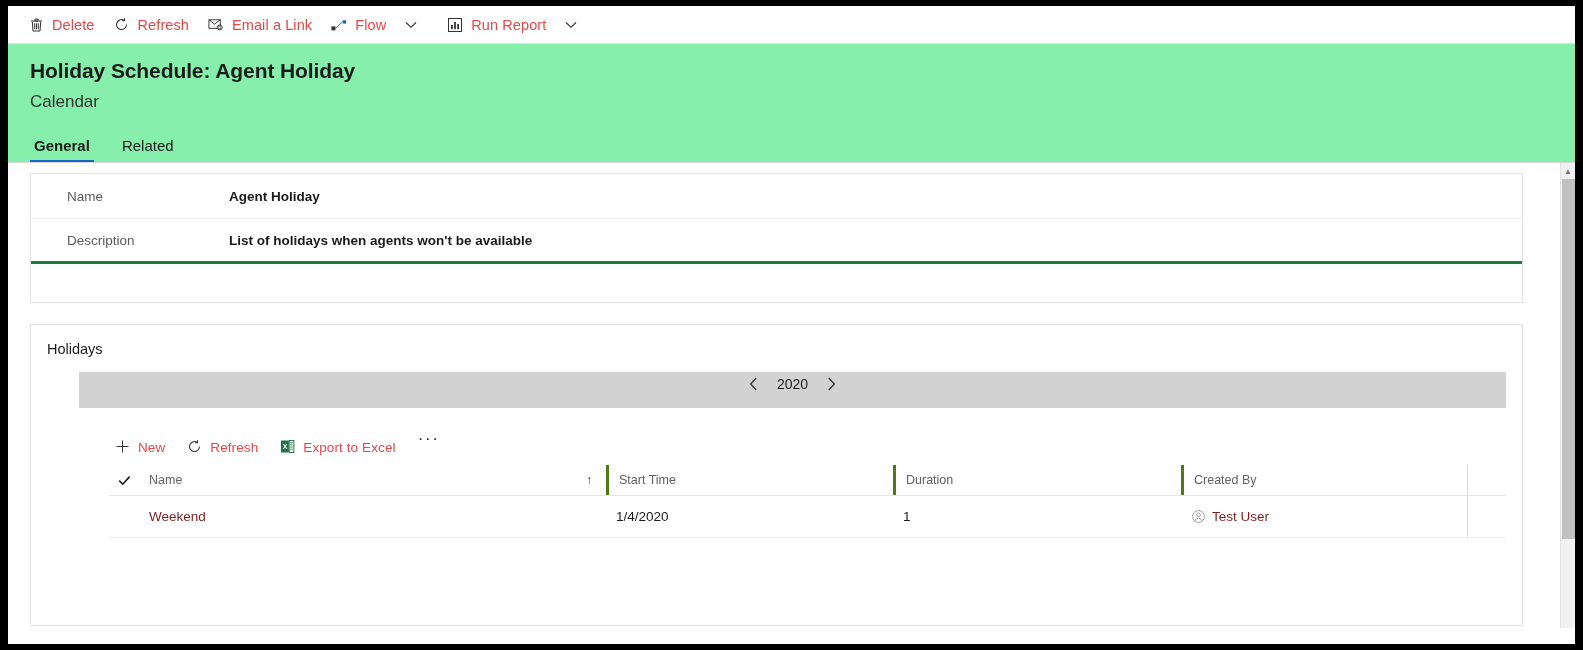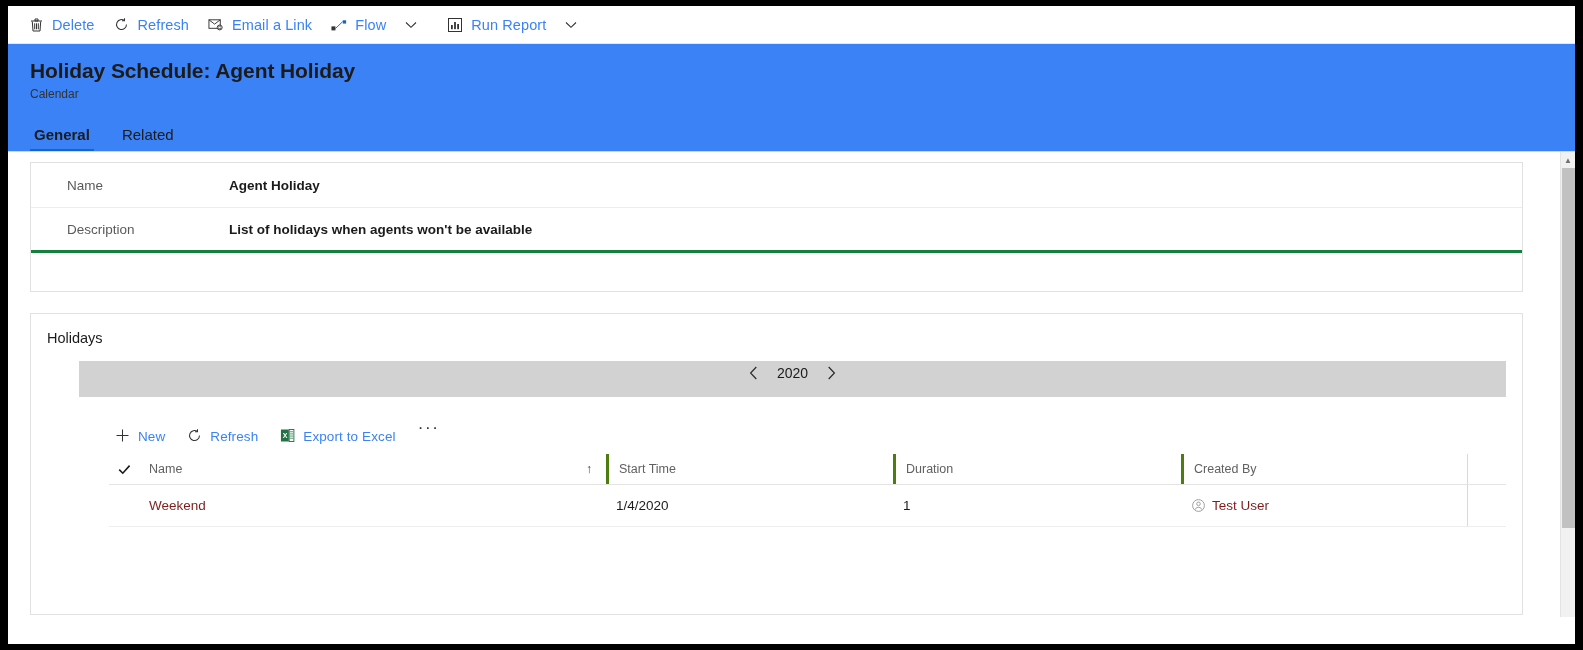--- a/index.html
+++ b/index.html
@@ -40,45 +40,45 @@
   }
   .cmd .ico {
     width: 18px; height: 18px;
     display: inline-flex;
     align-items: center; justify-content: center;
     margin-right: 7px;
     color: #333333;
   }
   .cmd .lbl {
     font-size: 14.5px;
-    color: #3b82f6;
+    color: #ef4444;
     letter-spacing: .1px;
   }
   .chev {
     display: inline-flex;
     align-items: center; justify-content: center;
     width: 24px; height: 28px;
     margin-left: 4px;
     cursor: pointer;
     color: #333333;
   }
 
   
-  .header { padding: 14px 0 0 22px; background: #3b82f6; }
+  .header { padding: 14px 0 0 22px; background: #86efac; }
   .pagetitle {
     font-size: 21px;
     font-weight: 600;
     color: #1b1b1b;
     letter-spacing: -.1px;
     line-height: 26px;
   }
   .subtitle {
-    font-size: 12px;
+    font-size: 17px;
     color: #333333;
-    margin-top: 3px;
+    margin-top: 8px;
   }
   .tabs {
     display: flex;
     align-items: flex-end;
     margin-top: 16px;
     height: 34px;
   }
   .tab {
     position: relative;
     font-size: 15px;

